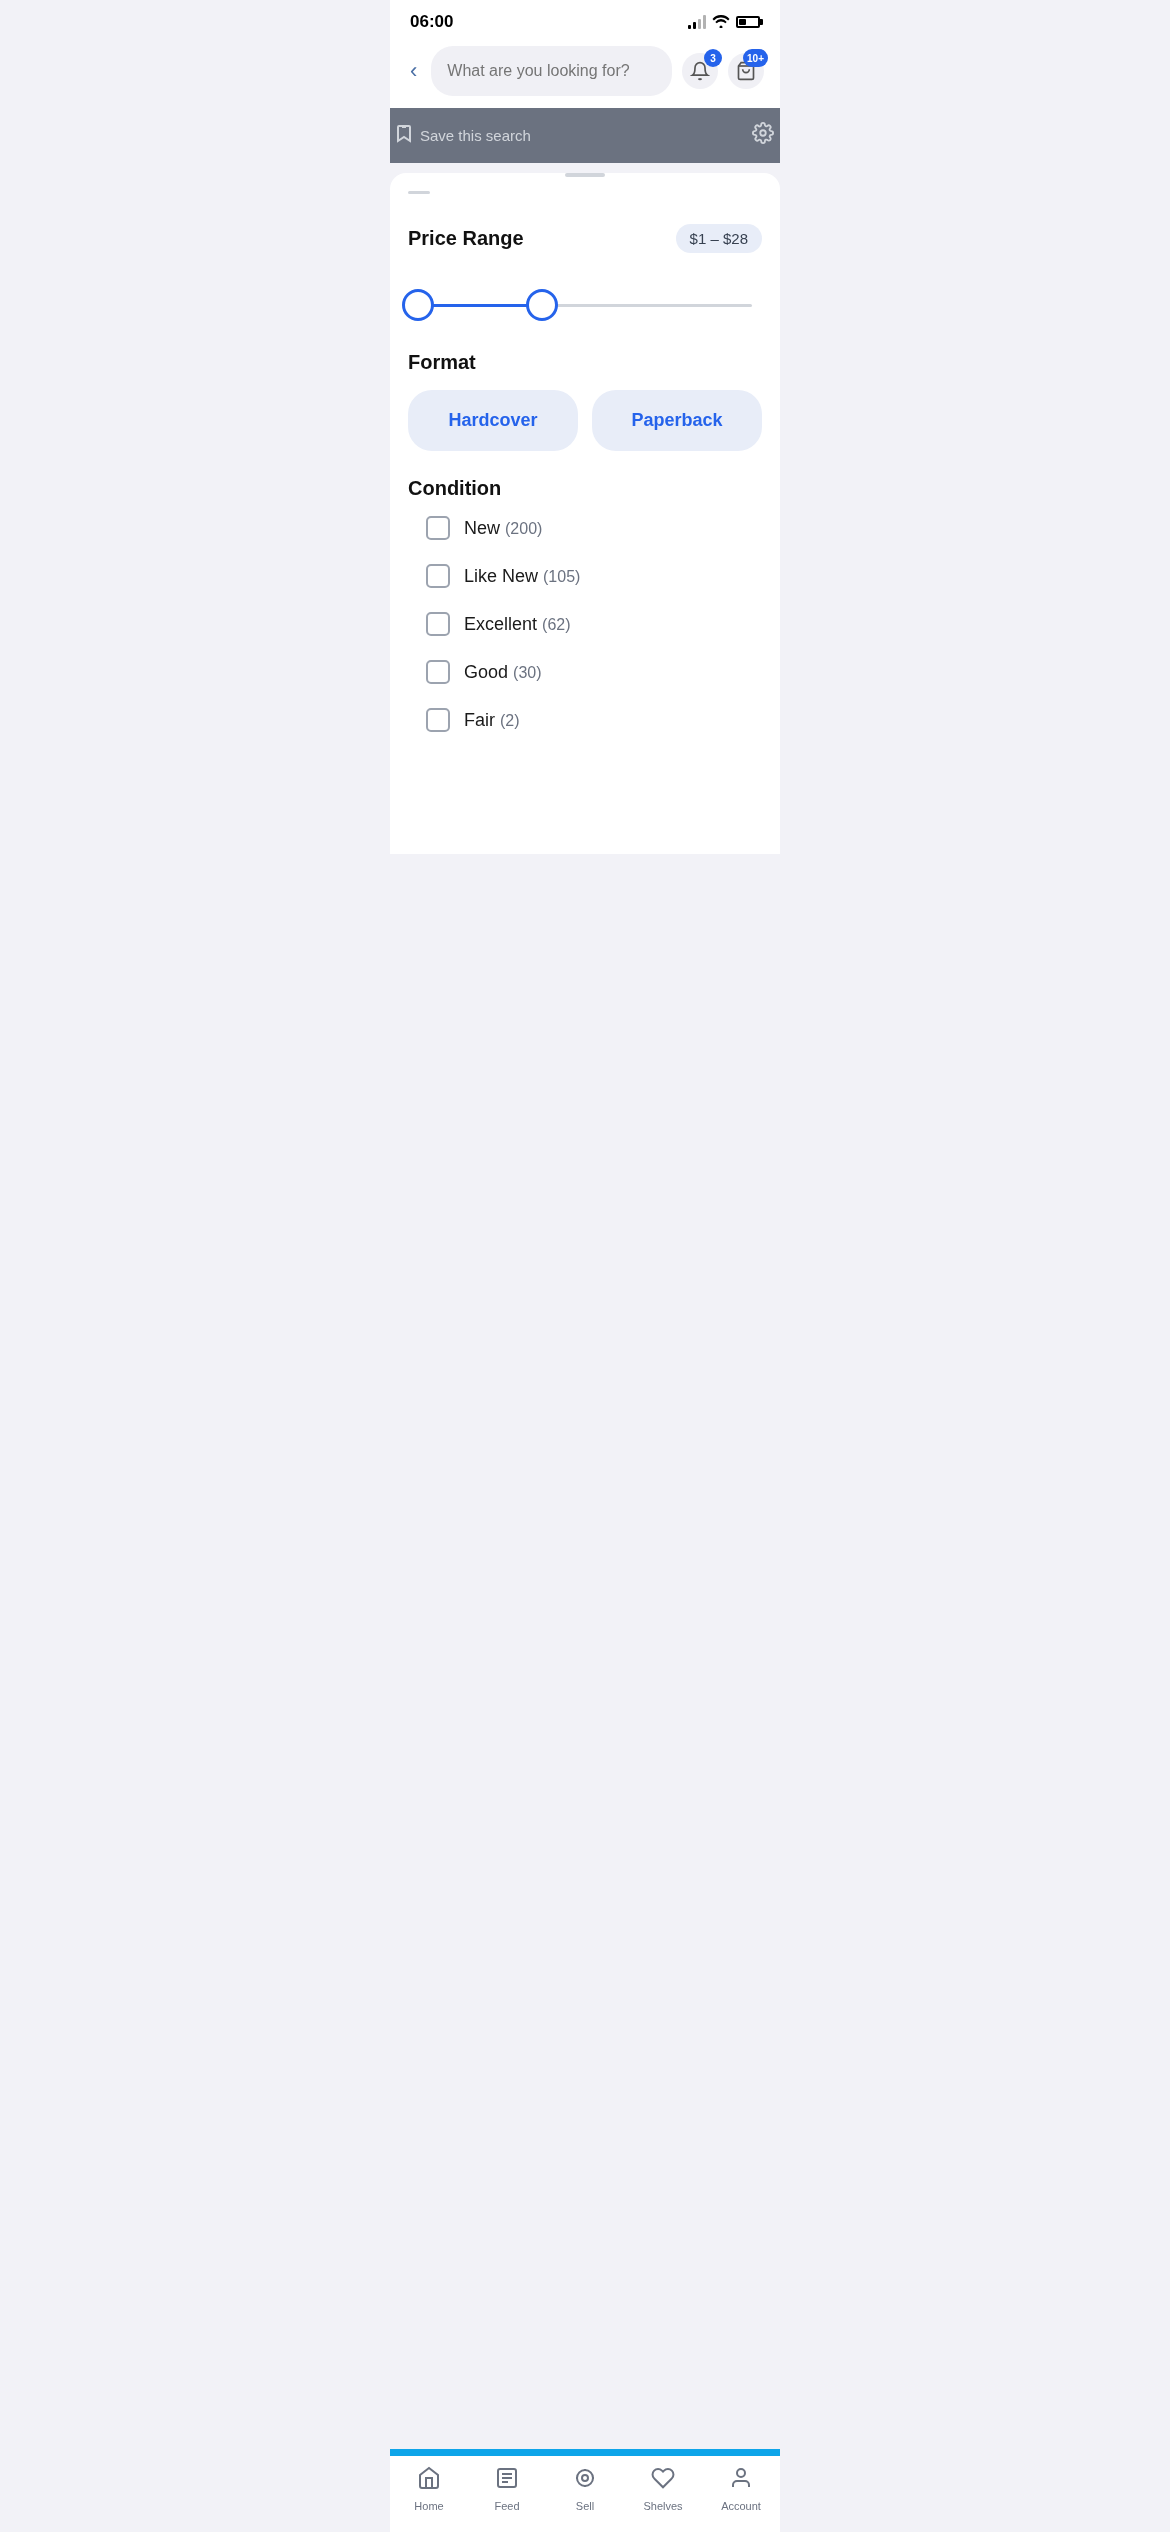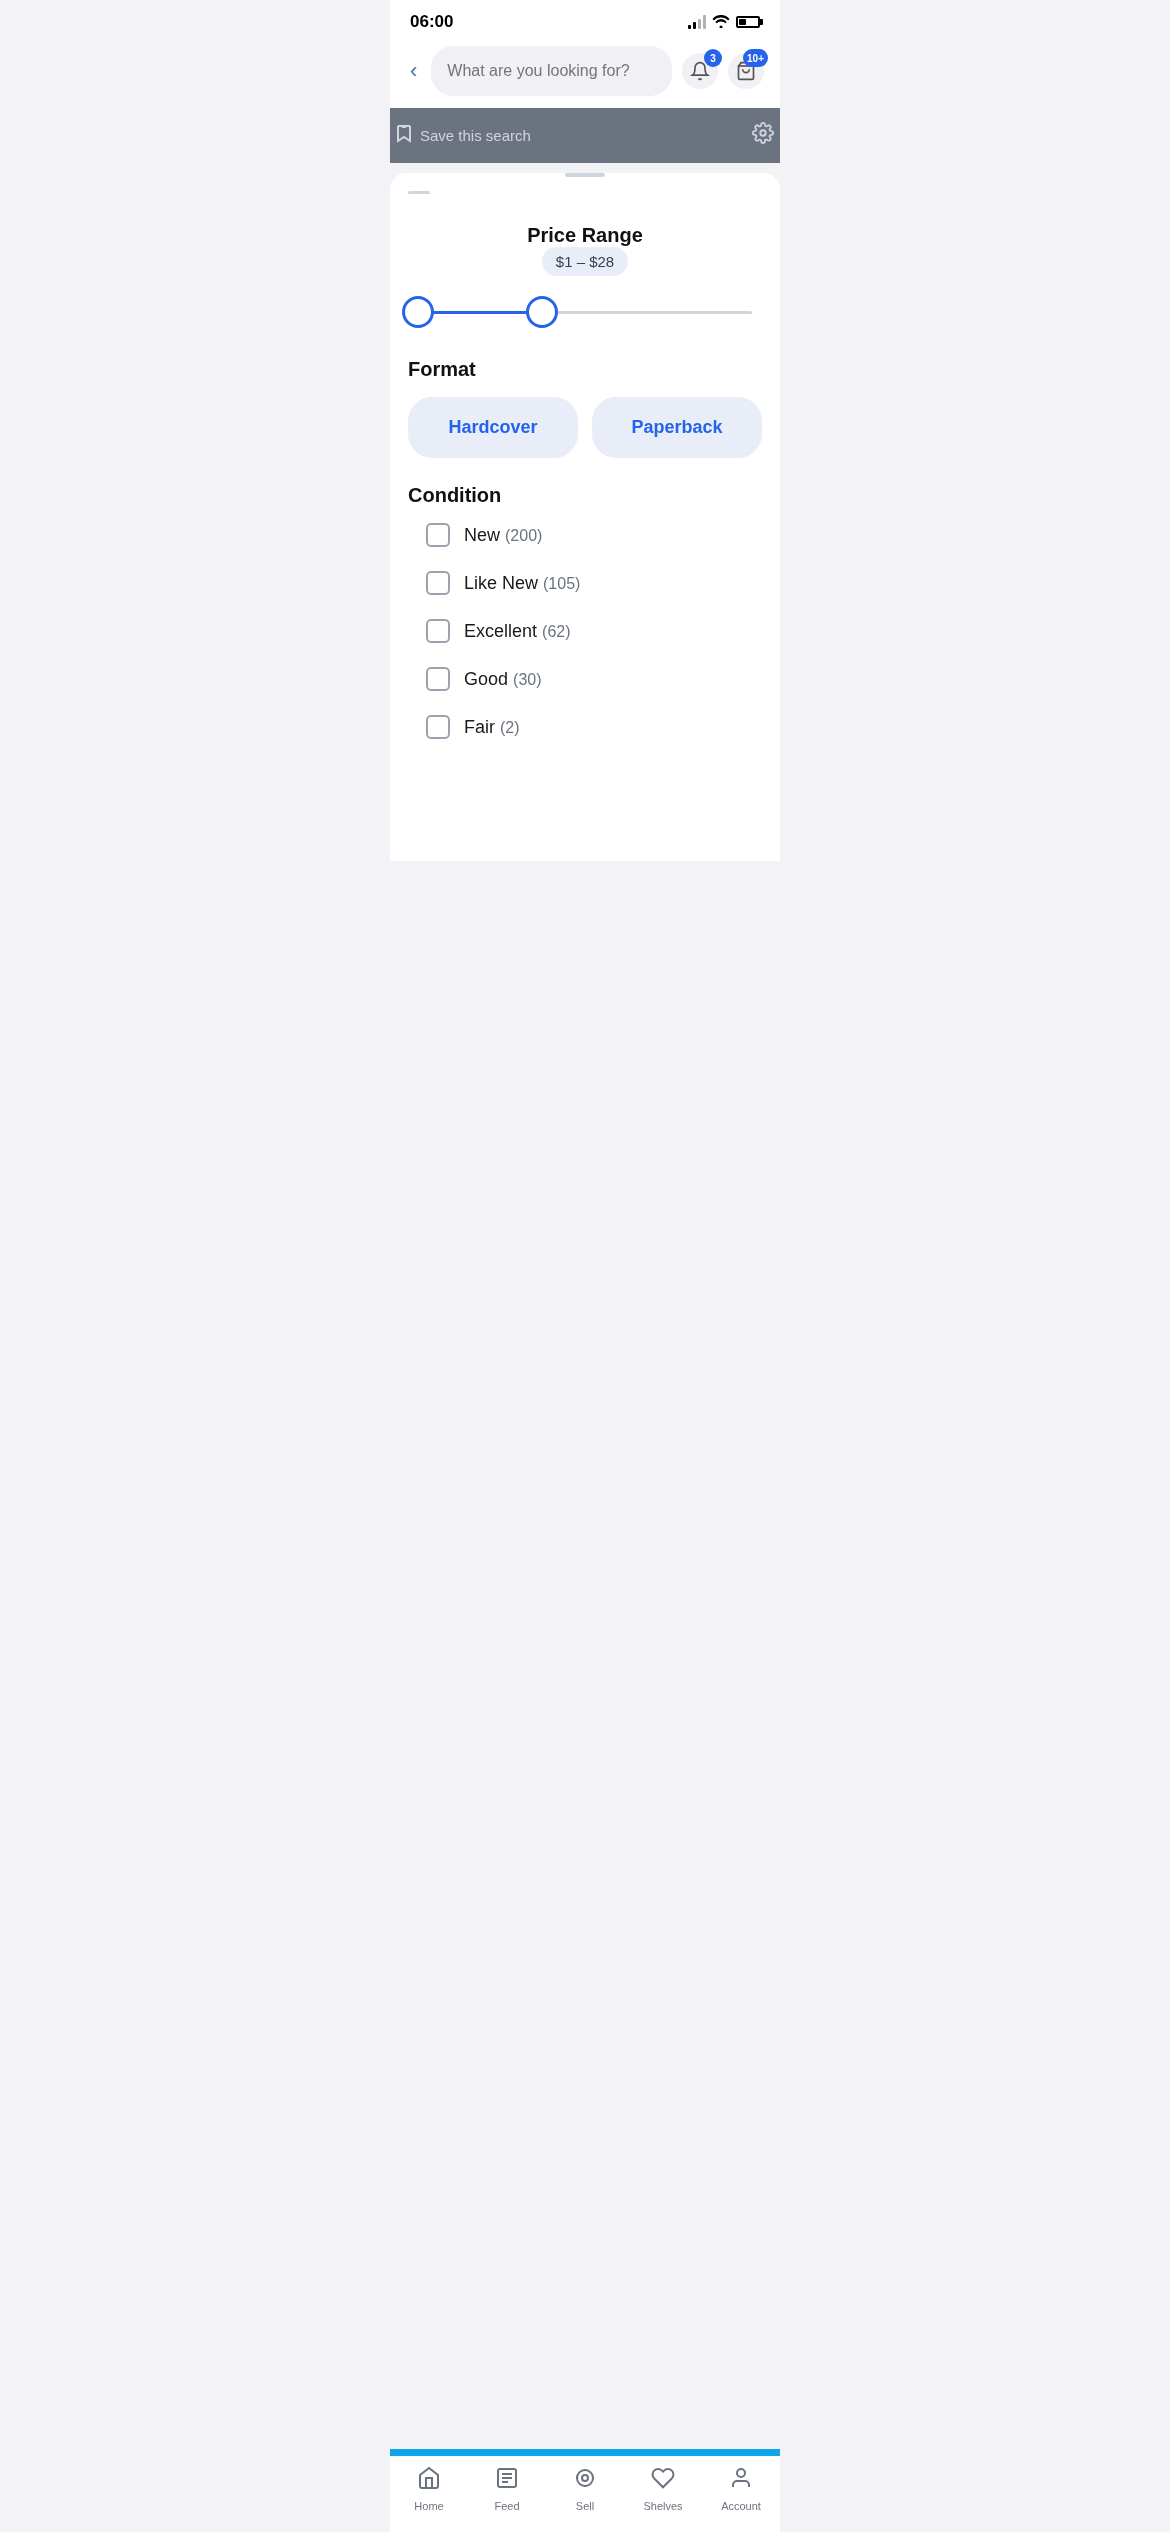--- a/index.html
+++ b/index.html
@@ -216,22 +216,21 @@
     }
 
     
     .section {
       padding: 20px 18px 10px;
     }
     .section-header {
       display: flex;
       align-items: center;
       justify-content: space-between;
-      margin-bottom: 16px;
-      flex-direction: column;
+      margin-bottom: 32px;
     }
     .section-title {
       font-size: 20px;
       font-weight: 700;
       color: #111;
     }
     .price-badge {
       background: #e8edf8;
       color: #374151;
       font-size: 15px;

